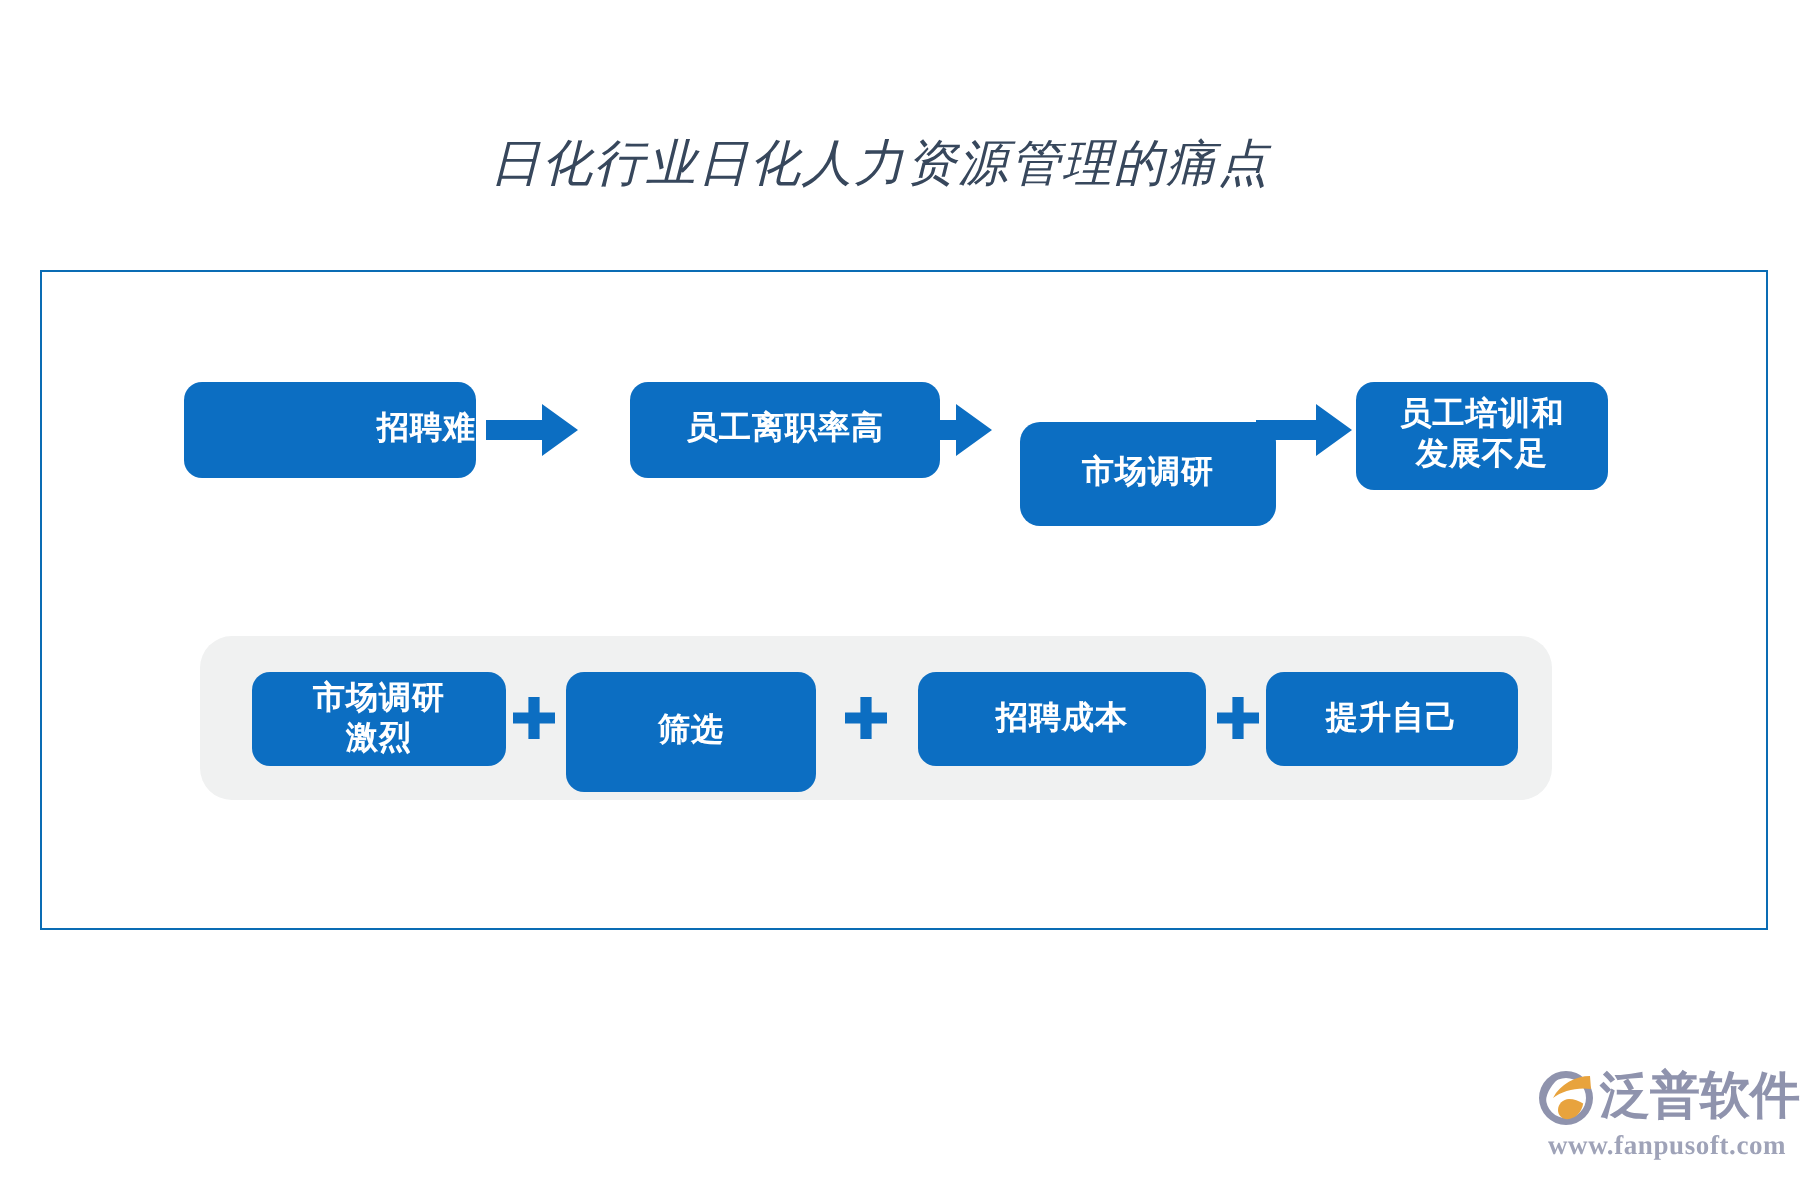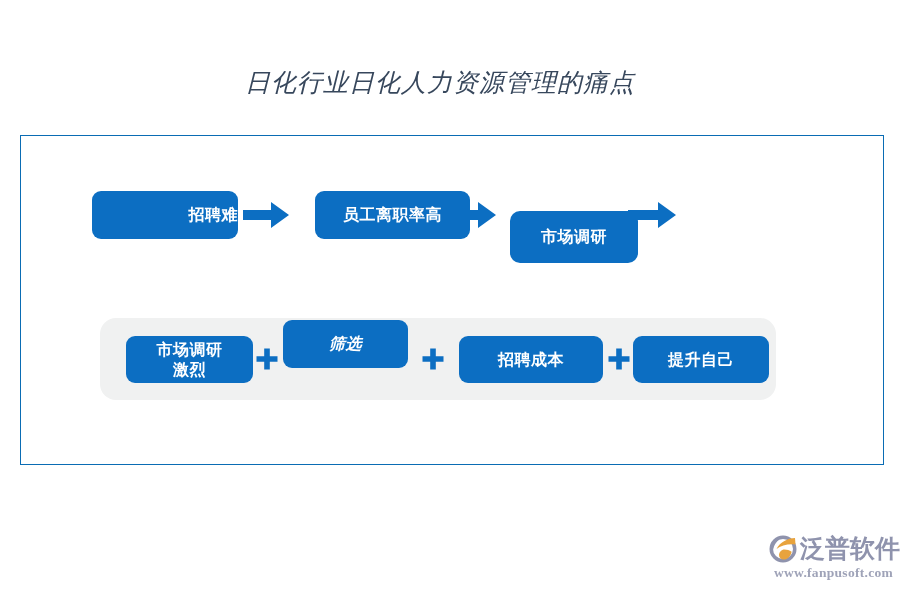--- a/index.html
+++ b/index.html
@@ -94,23 +94,23 @@
     left: 100px;
     top: 318px;
     width: 676px;
     height: 82px;
     background: #f0f1f1;
     border-radius: 16px;
   }
 
   
   #bbox-b1 { left: 126px; top: 336px; width: 127px; height: 47px; }
-  #bbox-b2 { left: 283px; top: 320px; width: 125px; height: 48px; font-style: italic; }
+  #bbox-b2 { left: 283px; top: 336px; width: 125px; height: 60px; }
   #bbox-b3 { left: 459px; top: 336px; width: 144px; height: 47px; }
-  #bbox-b4 { left: 633px; top: 336px; width: 136px; height: 47px; }
+  #bbox-b4 { left: 633px; top: 336px; width: 126px; height: 47px; }
 
   
   .plus-sign {
     position: absolute;
     width: 24px;
     height: 24px;
     color: #0c6ec2;
   }
   #plus-1 { left: 255px; top: 347px; }
   #plus-2 { left: 421px; top: 347px; }
@@ -180,20 +180,24 @@
 
 
   <div class="bbox" id="box-3b">
     <span>市场调研</span>
   </div>
 
   <svg class="arrow" id="arrow-3" viewBox="0 0 48 30">
     <path d="M0 10 L30 10 L30 2 L48 15 L30 28 L30 20 L0 20 Z" fill="#0c6ec2"></path>
   </svg>
 
+  <div class="bbox" id="box-4">
+    <span>员工培训和
+发展不足</span>
+  </div>
 
   <div class="gray-panel"></div>
 
   <div class="bbox" id="bbox-b1">
     <span>市场调研
 激烈</span>
   </div>
 
   <svg class="plus-sign" id="plus-1" viewBox="0 0 24 24">
     <path d="M9.2 1.5 H14.8 V9.2 H22.5 V14.8 H14.8 V22.5 H9.2 V14.8 H1.5 V9.2 H9.2 Z" fill="#0c6ec2"></path>

